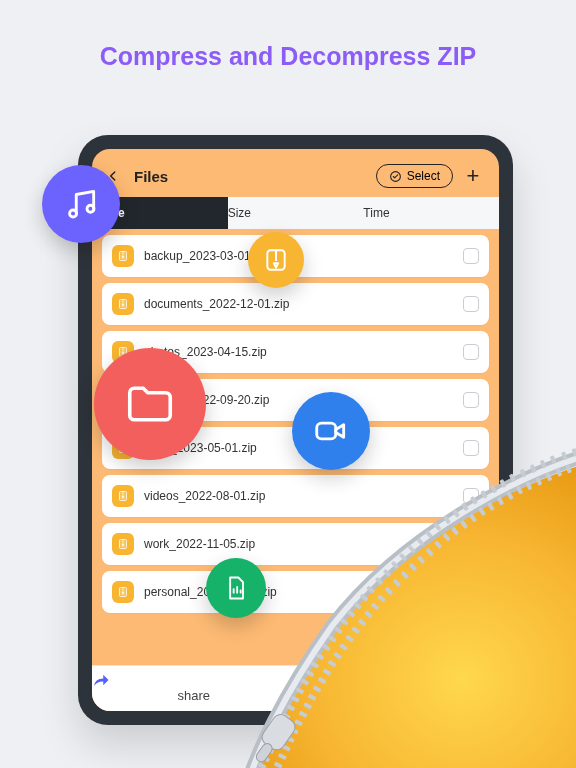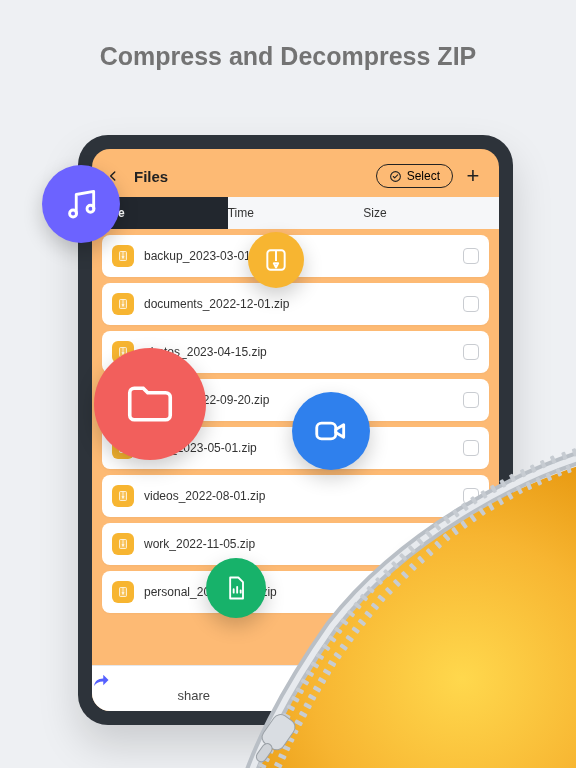--- a/index.html
+++ b/index.html
@@ -6,21 +6,21 @@
   html, body { width: 576px; height: 768px; overflow: hidden; }
   body {
     background: #eef0f3;
     font-family: -apple-system, BlinkMacSystemFont, "Segoe UI", Arial, sans-serif;
     position: relative;
   }
   .hero {
     text-align: center;
     font-weight: 800;
     font-size: 25px;
-    color: #737373;
+    color: #8b5cf6;
     padding-top: 42px;
   }
   .tablet {
     position: absolute;
     left: 78px;
     top: 135px;
     width: 435px;
     height: 590px;
     background: #2d333a;
     border-radius: 30px;
@@ -132,22 +132,22 @@
             <circle cx="12" cy="12" r="9" stroke="#222" stroke-width="2"></circle>
             <path d="M8 12l2.5 2.5L16 9" stroke="#222" stroke-width="2" stroke-linecap="round" stroke-linejoin="round"></path>
           </svg>
         <span>Select</span>
       </div>
       <div class="plus">+</div>
     </div>
 
     <div class="tabs">
       <div class="tab active">Name</div>
+      <div class="tab">Size</div>
       <div class="tab">Time</div>
-      <div class="tab">Size</div>
     </div>
 
     <div class="list" id="list">
         <div class="row">
           <div class="ficon">
             <svg width="12" height="12" viewBox="0 0 24 24" fill="none">
               <rect x="5" y="3" width="14" height="18" rx="2" fill="#fff3" stroke="#fff" stroke-width="1.5"></rect>
               <path d="M12 3v9M10 13h4l-2 4-2-4z" stroke="#fff" stroke-width="1.5"></path>
             </svg>
           </div>

